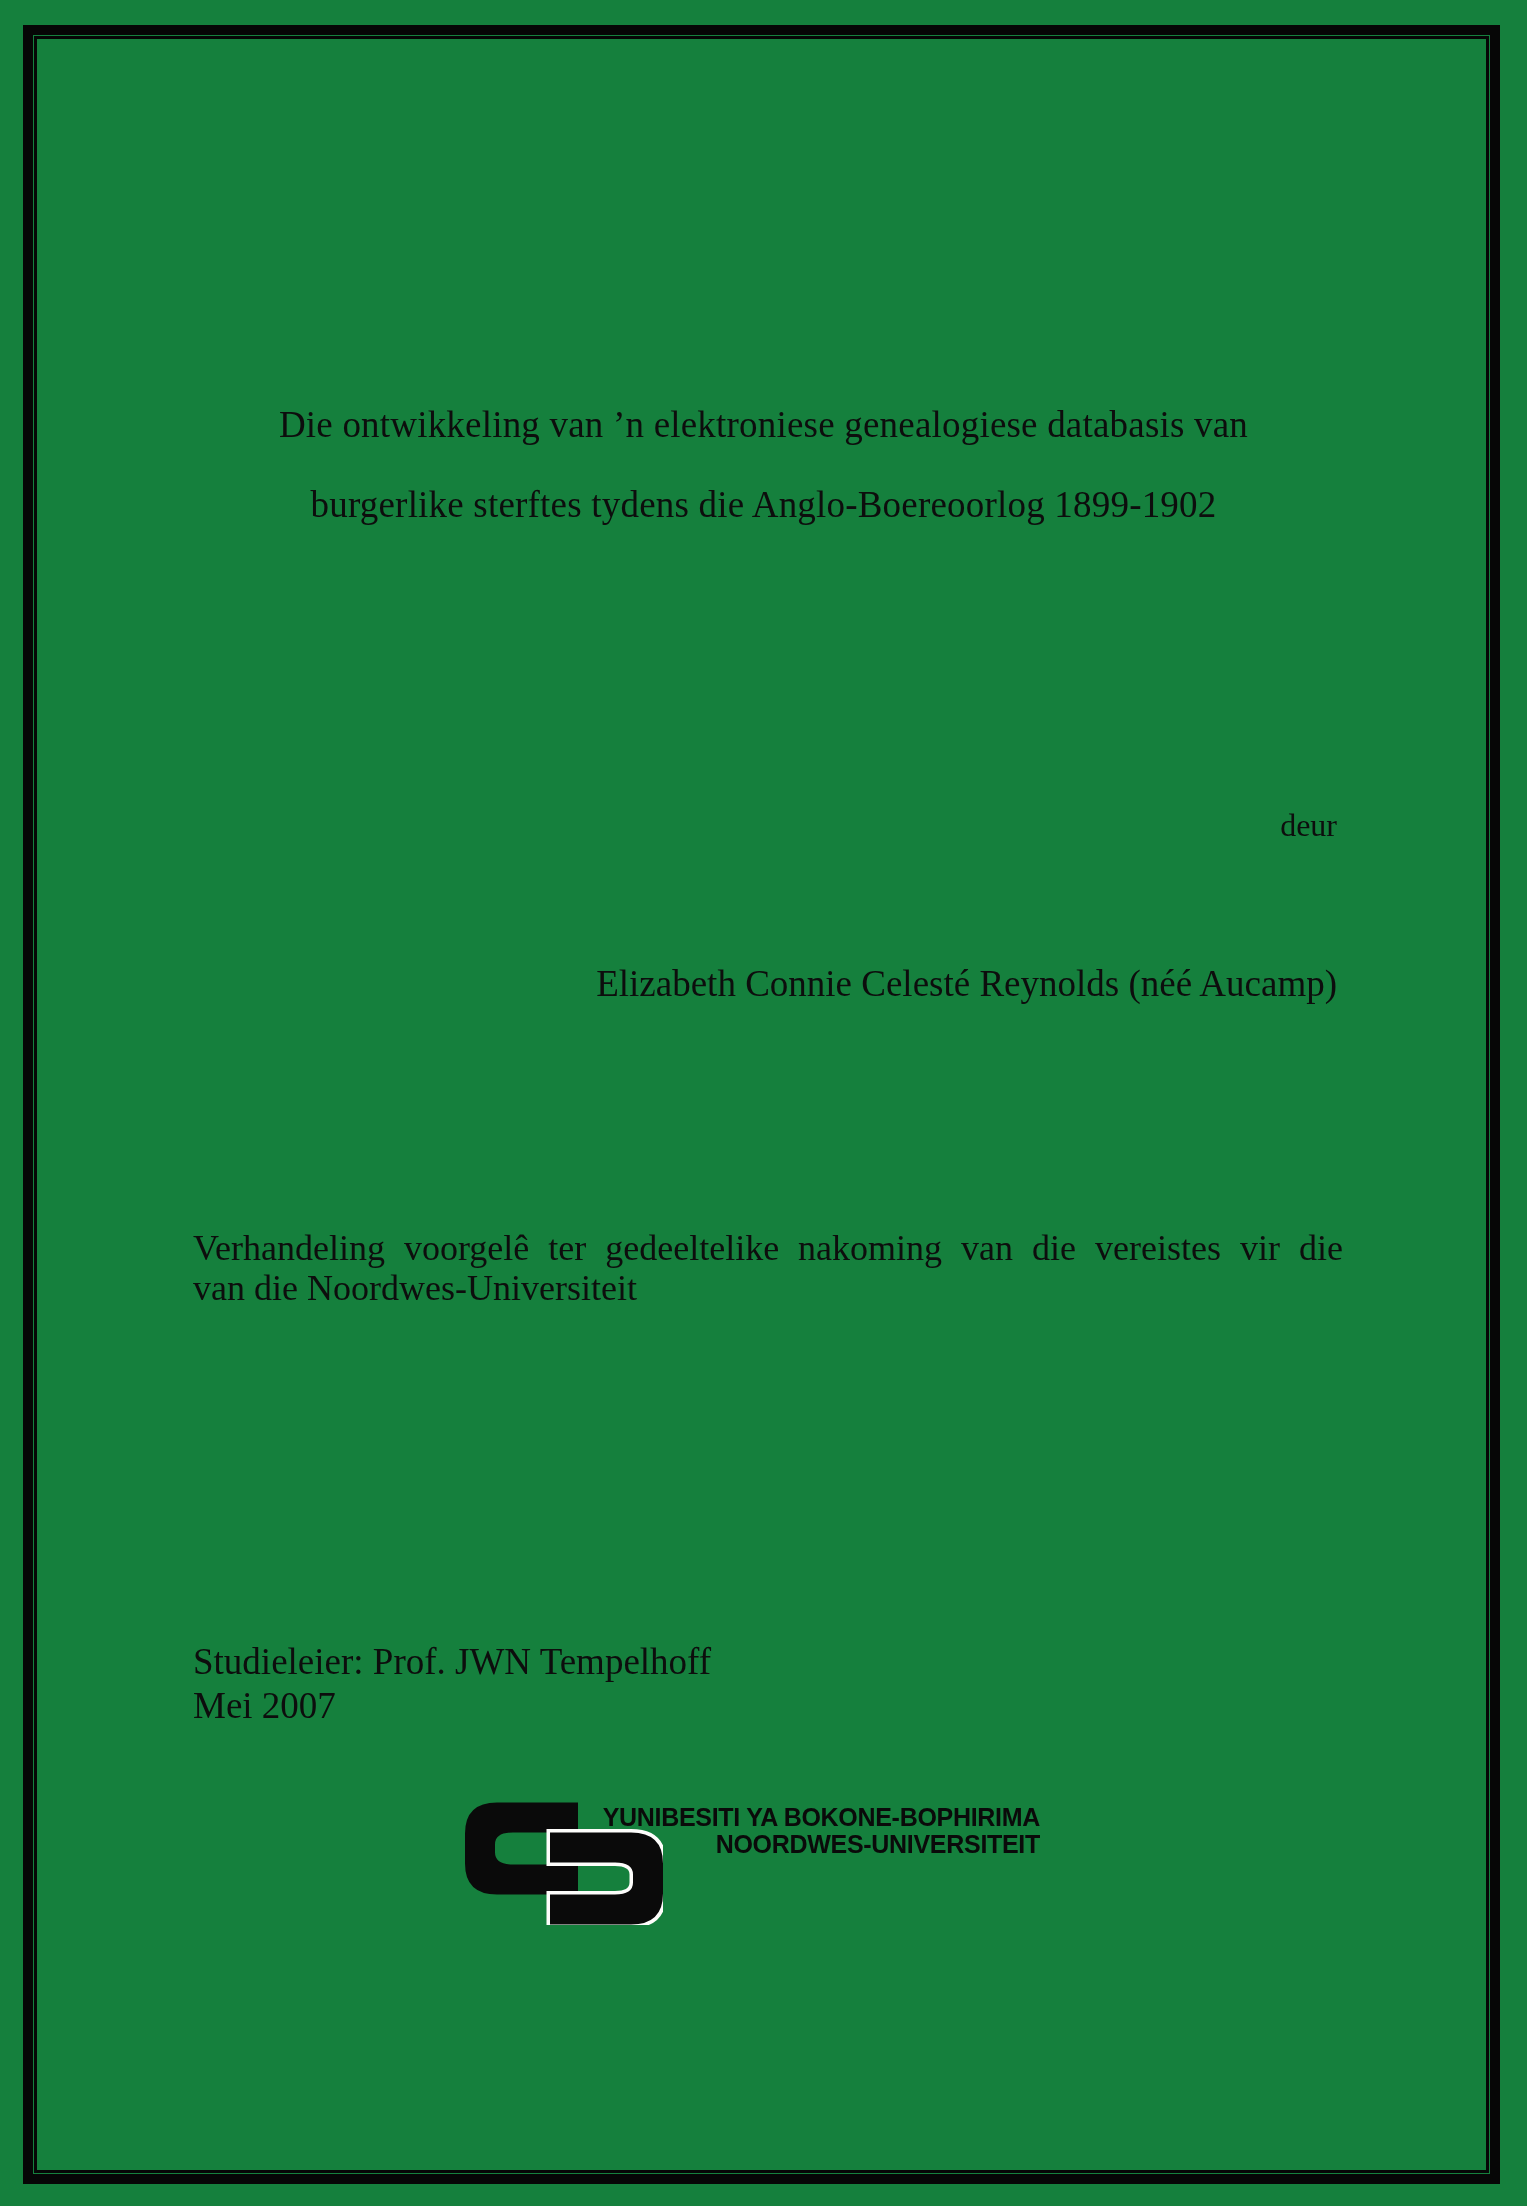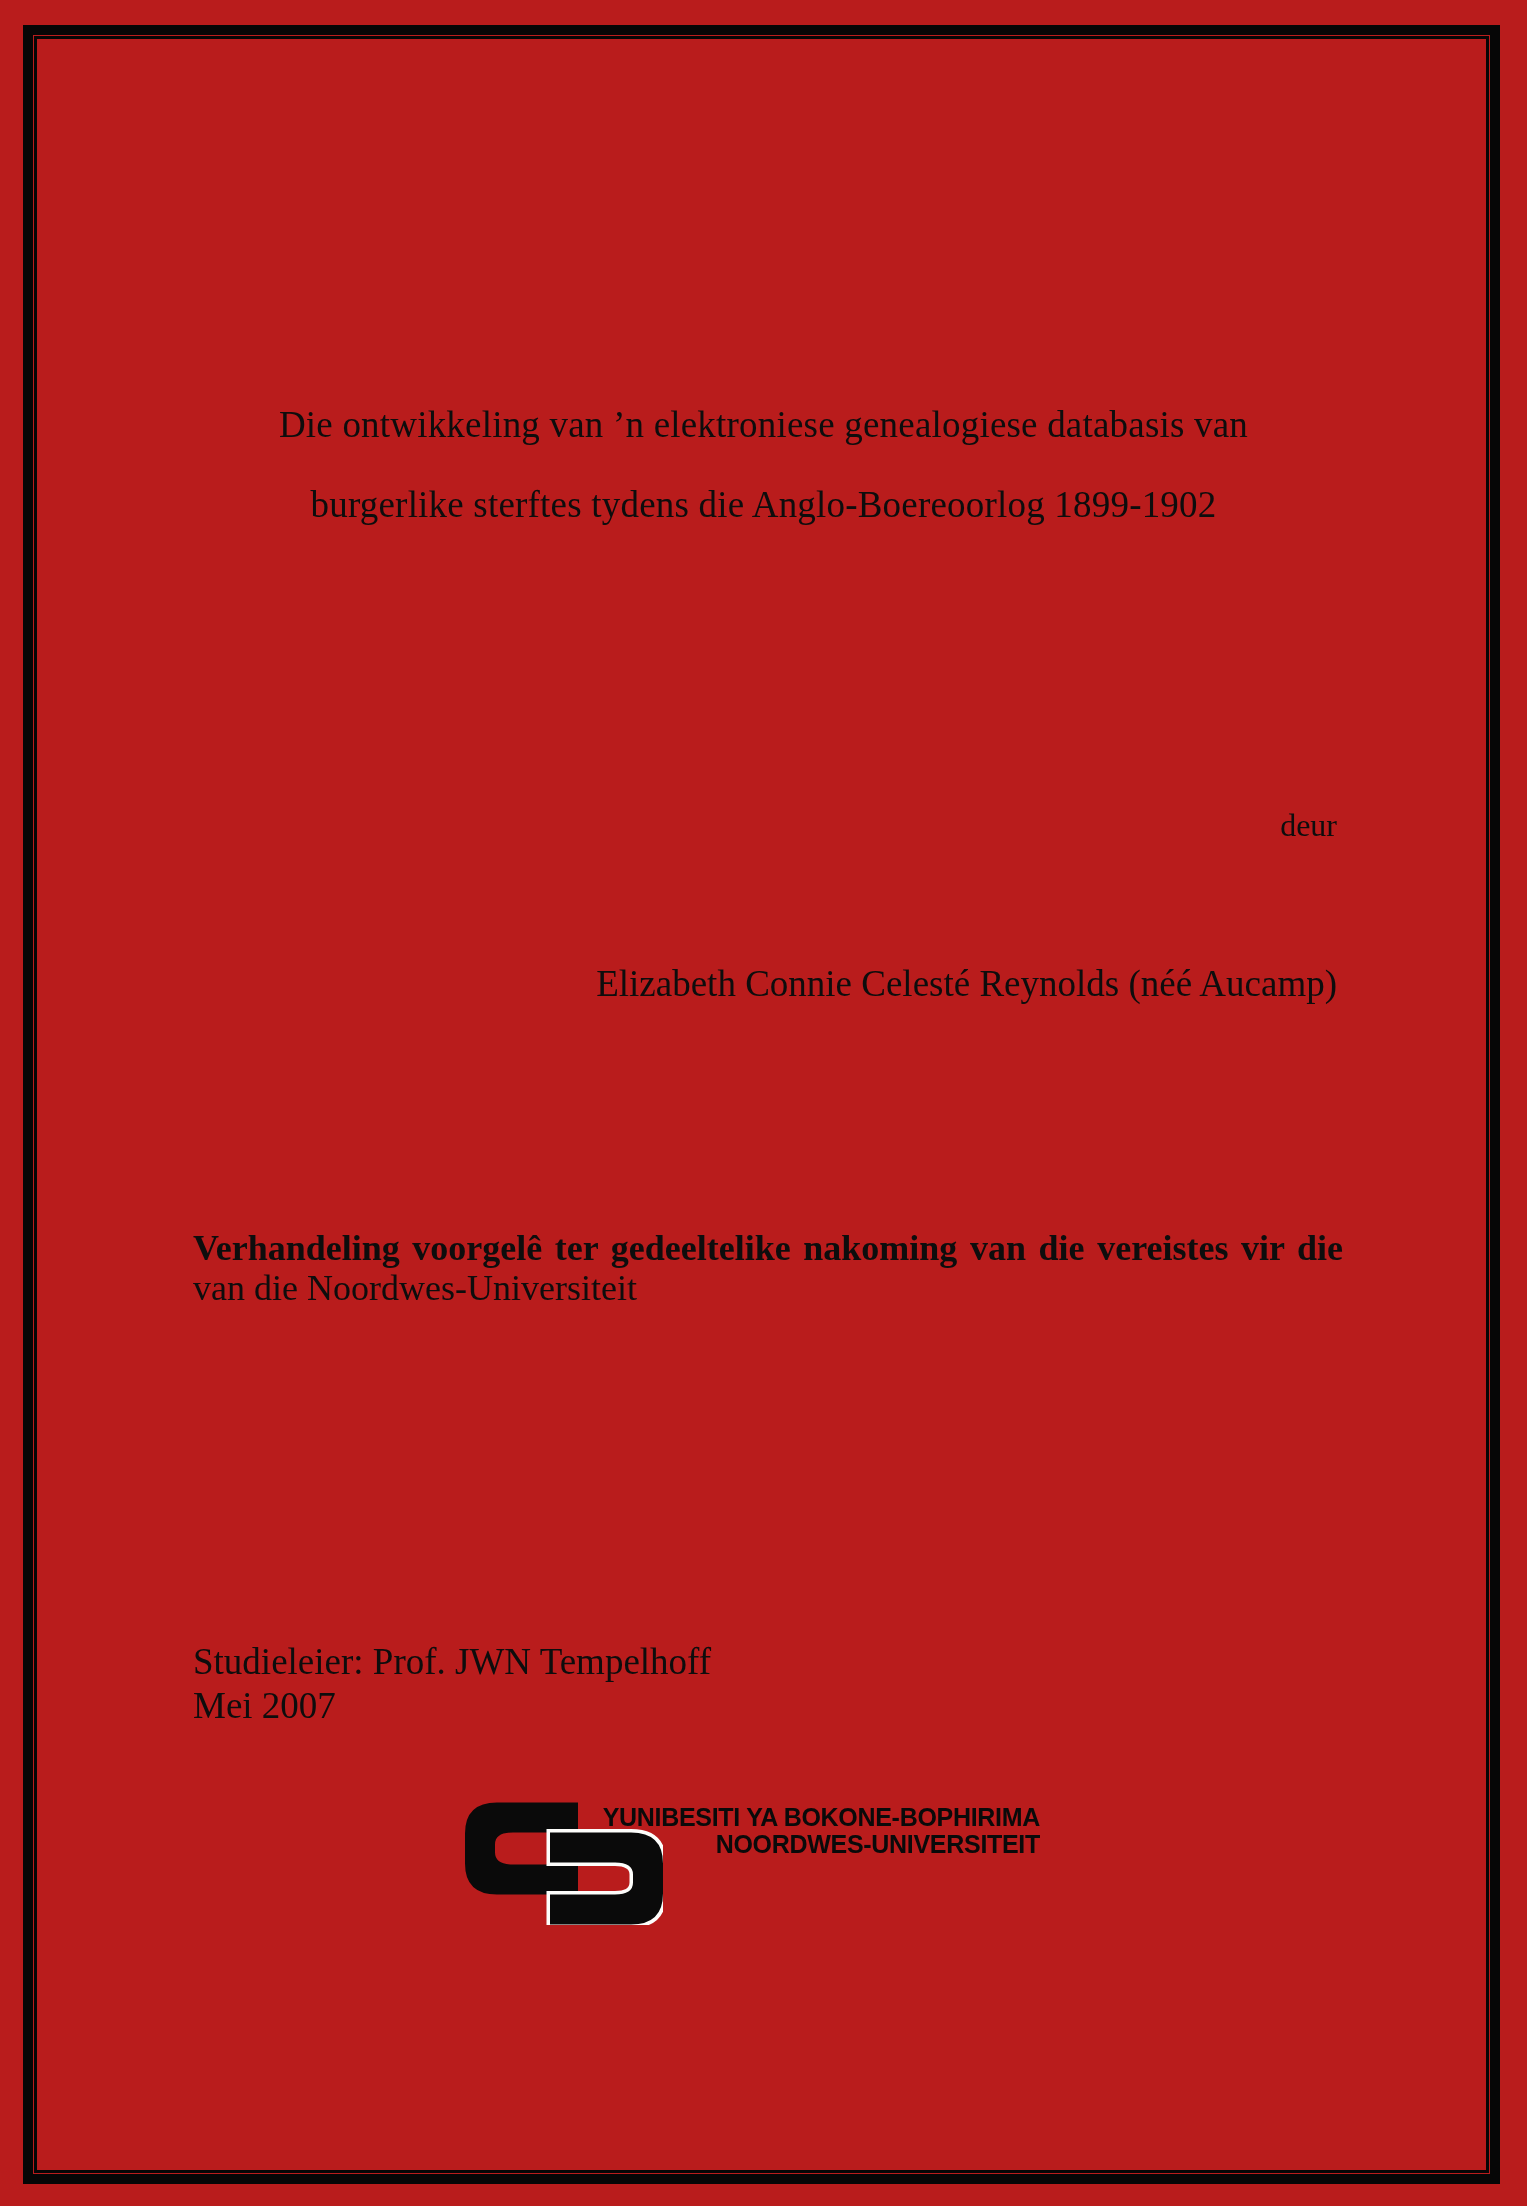--- a/index.html
+++ b/index.html
@@ -4,21 +4,21 @@
 <style>
   html, body {
     margin: 0;
     padding: 0;
     background: #ffffff;
   }
   .page {
     position: relative;
     width: 1527px;
     height: 2206px;
-    background: #b91c1c;
+    background: #15803d;
     font-family: "Liberation Serif", "DejaVu Serif", serif;
     color: #0d0d0d;
     overflow: hidden;
   }
   
   .frame-outer {
     position: absolute;
     left: 23px;
     top: 25px;
     width: 1477px;
@@ -64,21 +64,20 @@
     position: absolute;
     left: 193px;
     top: 1228px;
     width: 1150px;
     font-size: 36px;
     line-height: 40px;
   }
   .statement .justified {
     text-align: justify;
     text-align-last: justify;
-    font-weight: bold;
   }
   .statement .italic {
     font-style: italic;
   }
   .supervisor-block {
     position: absolute;
     left: 193px;
     top: 1640px;
     font-size: 37px;
     line-height: 44px;

